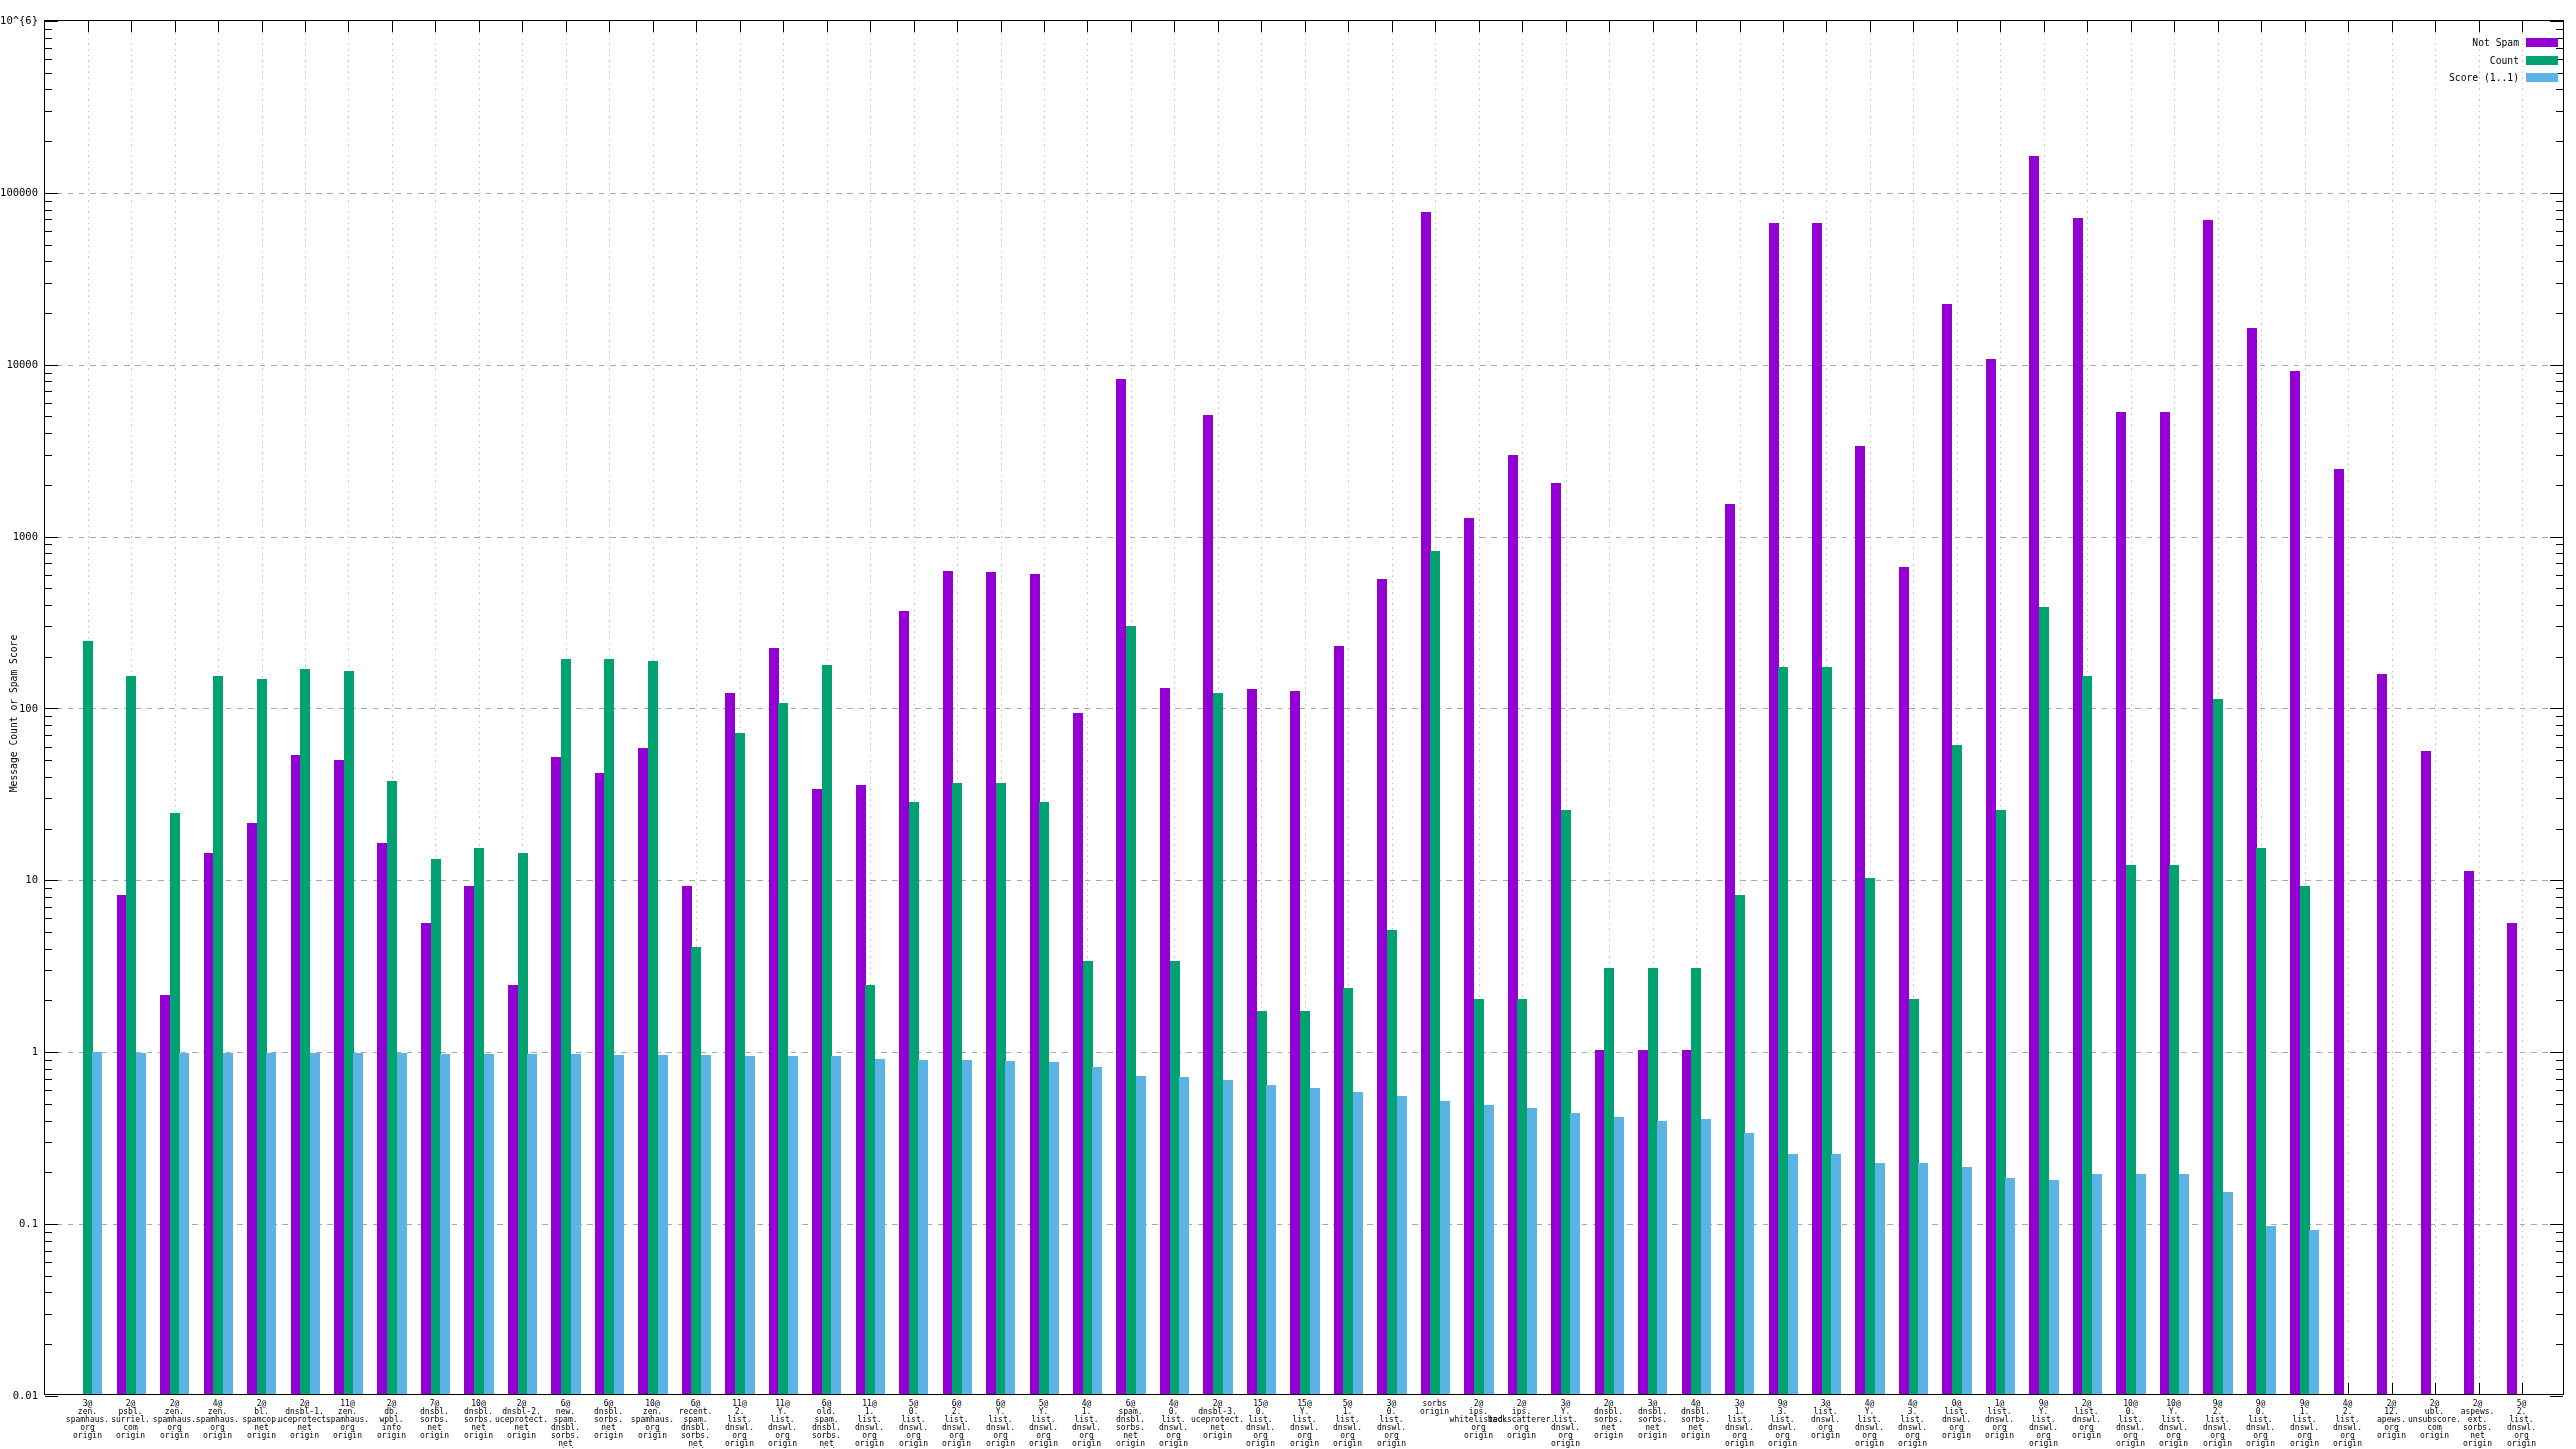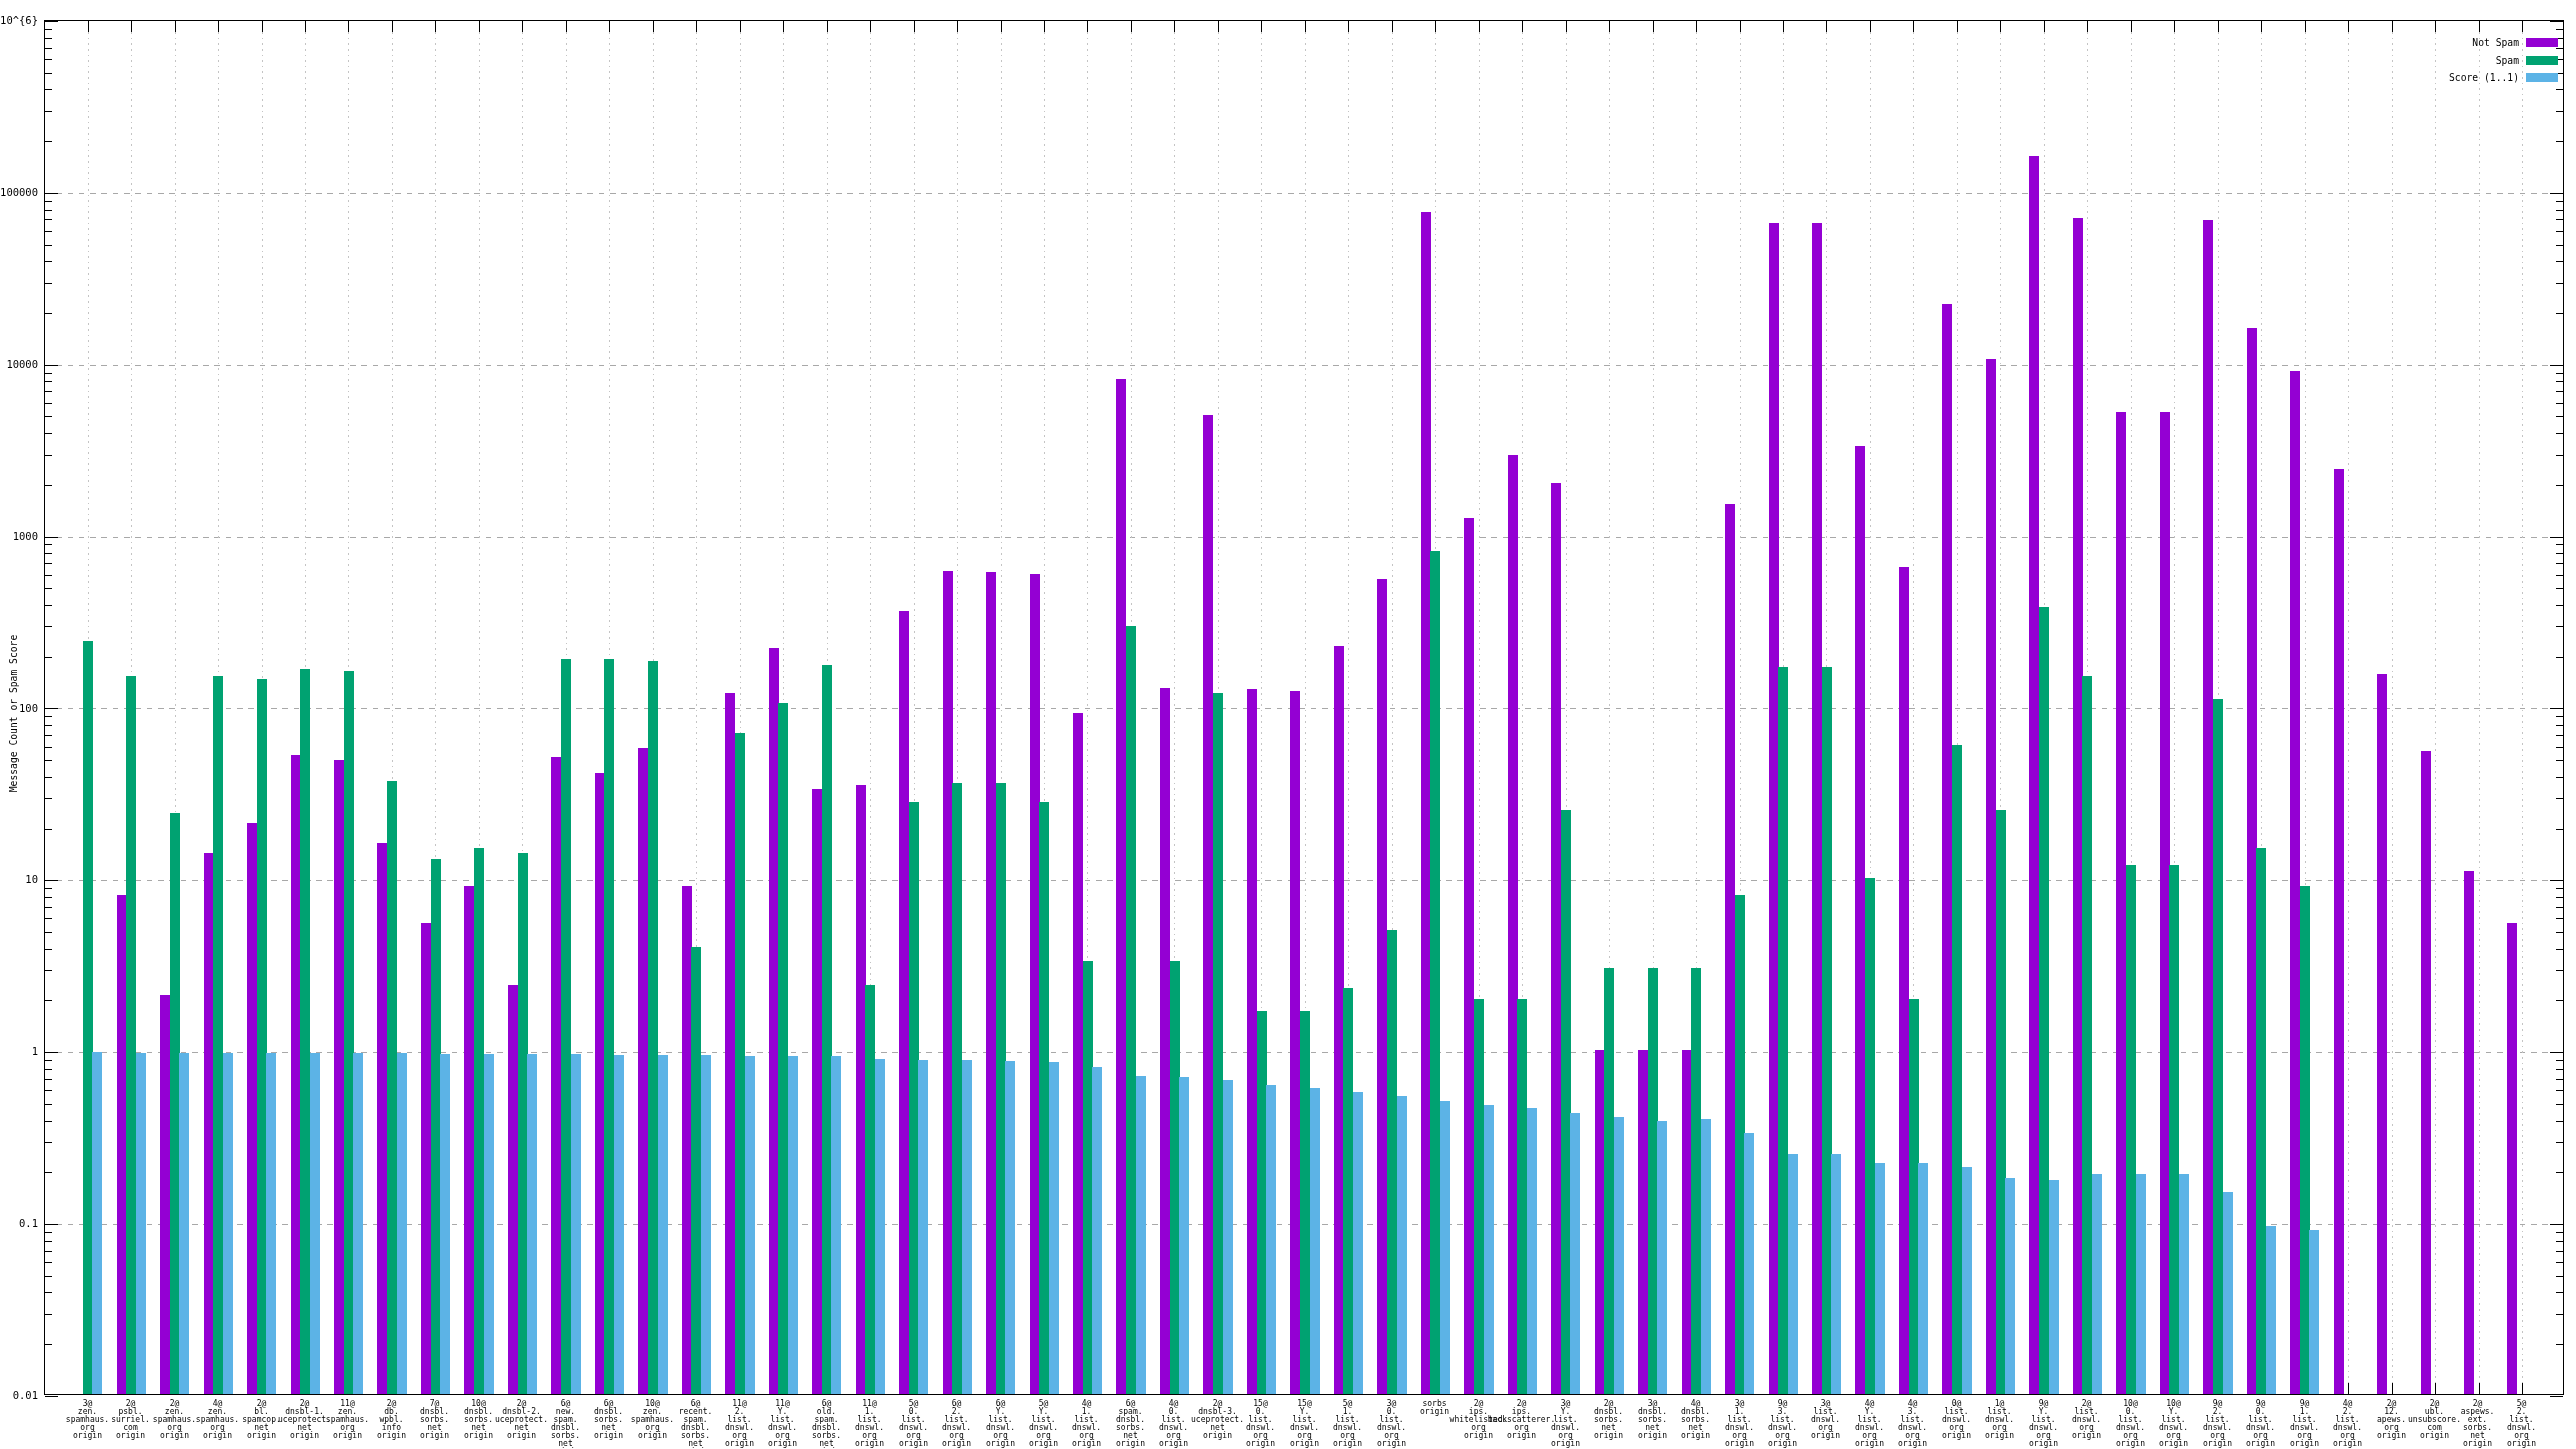--- a/index.html
+++ b/index.html
@@ -527,21 +527,21 @@
       <div class="ylab" style="top: 1051px; right: 2538px;">1</div>
       <div class="ylab" style="top: 1223px; right: 2538px;">0.1</div>
       <div class="ylab" style="top: 1395px; right: 2538px;">0.01</div>
     </div>
   <div id="legend">
       <div class="lrow" style="top: 37px; right: 12px; width: 242px;">
         <div class="ltext">Not Spam</div>
         <div class="lswatch" style="background: rgb(148, 0, 211);"></div>
       </div>
       <div class="lrow" style="top: 55px; right: 12px; width: 242px;">
-        <div class="ltext">Spam</div>
+        <div class="ltext">Count</div>
         <div class="lswatch" style="background: rgb(0, 162, 113);"></div>
       </div>
       <div class="lrow" style="top: 72px; right: 12px; width: 242px;">
         <div class="ltext">Score (1..1)</div>
         <div class="lswatch" style="background: rgb(92, 179, 230);"></div>
       </div>
     </div>
   <div id="xlabels">
       <div class="xlab" style="left: 39px; top: 1400px;">3@
 zen.

